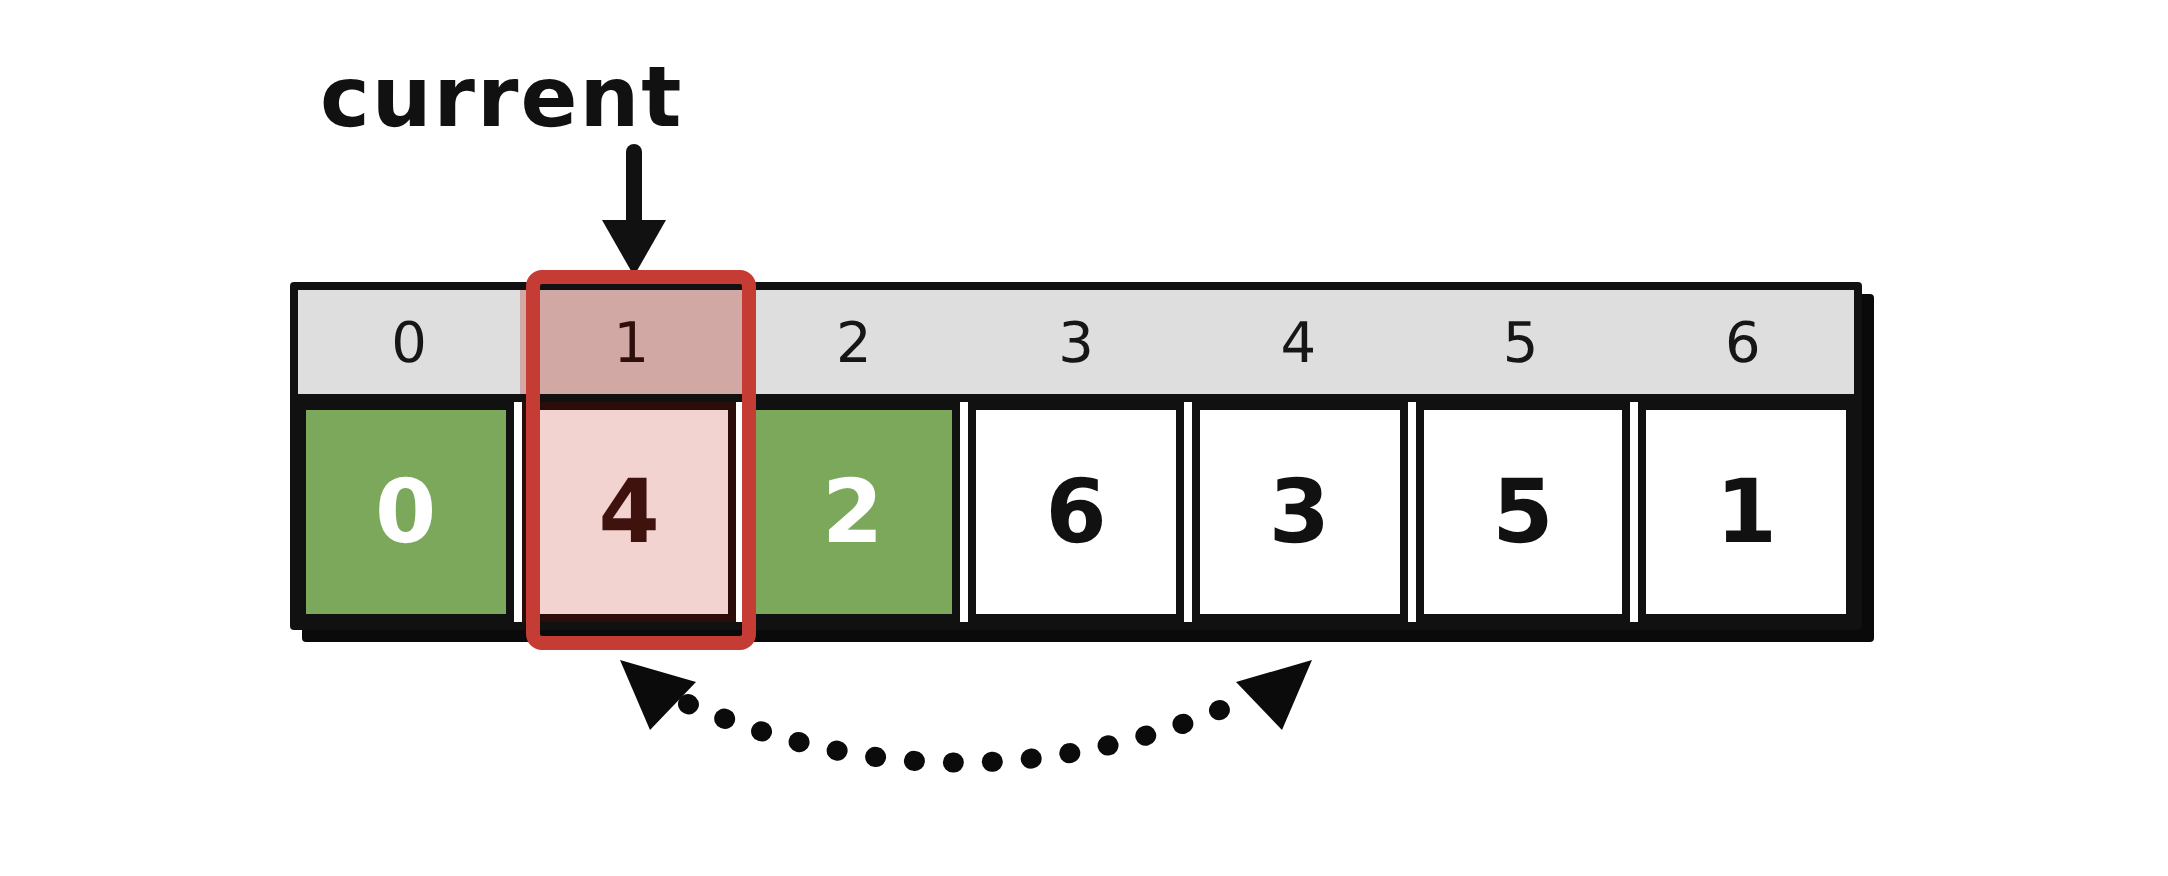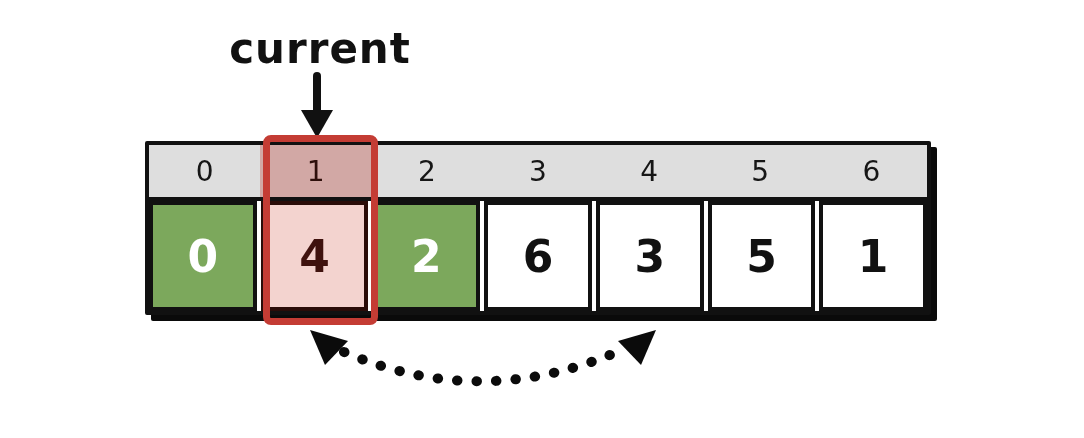--- a/index.html
+++ b/index.html
@@ -12,21 +12,20 @@
     height: 438px;
     background: #ffffff;
     overflow: hidden;
   }
 
   .current-label {
     position: absolute;
     left: 160px;
     top: 24px;
     width: 320px;
-    text-align: center;
     font-size: 42px;
     font-weight: bold;
     letter-spacing: 1px;
     color: #111111;
   }
 
   .down-arrow-svg {
     position: absolute;
     left: 288px;
     top: 72px;

